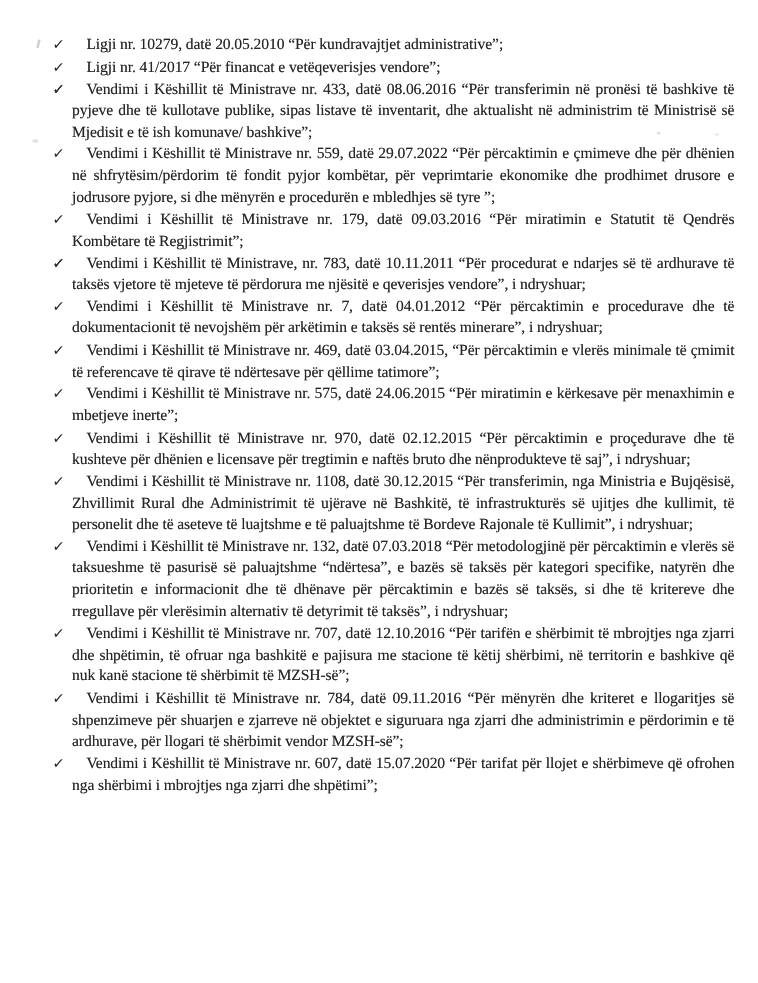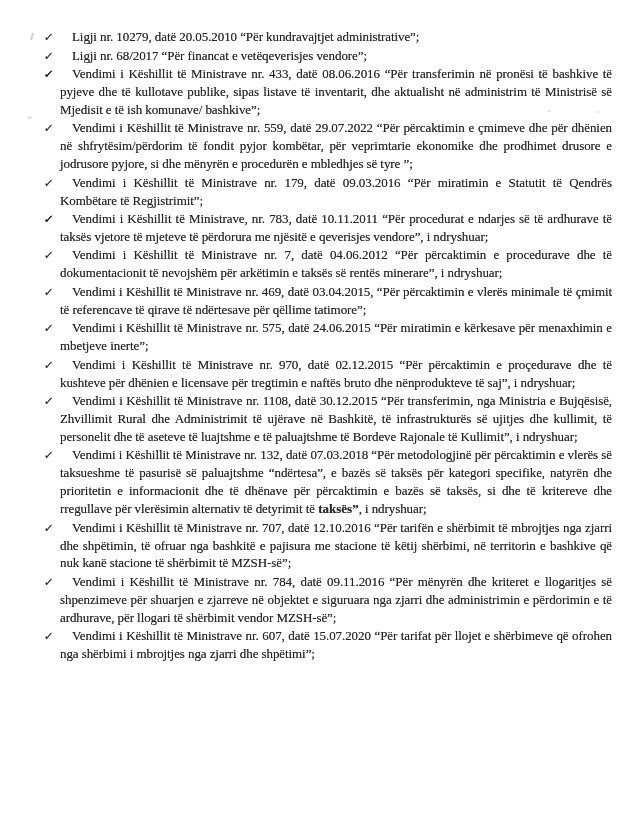--- a/index.html
+++ b/index.html
@@ -28,21 +28,21 @@
     width: 552px;
     font-size: 13px;
     line-height: 17.9px;
     letter-spacing: -0.08px;
     text-align: justify;
     text-indent: 12px;
     text-shadow: 0 0 0.35px rgba(30,30,30,0.55);
     box-sizing: border-box;
   }
   .item b {
-    font-weight: bold;
+    font-weight: normal;
     letter-spacing: 0;
   }
   .check {
     position: absolute;
     left: -16px;
     top: 1px;
     width: 14px;
     text-indent: 0;
     font-family: "DejaVu Sans", sans-serif;
     font-size: 11.5px;
@@ -66,28 +66,28 @@
 </head>
 <body>
 
 <div class="page">
   <span class="artifact a1"></span>
   <span class="artifact a2"></span>
   <span class="artifact a3"></span>
   <span class="artifact a4"></span>
   <div class="list">
       <div class="item"><span class="check">✓</span><span><span>Ligji nr. 10279, datë 20.05.2010 “Për kundravajtjet administrative”;</span></span></div>
-      <div class="item"><span class="check">✓</span><span><span>Ligji nr. 68/2017 “Për financat e vetëqeverisjes vendore”;</span></span></div>
+      <div class="item"><span class="check">✓</span><span><span>Ligji nr. 41/2017 “Për financat e vetëqeverisjes vendore”;</span></span></div>
       <div class="item"><span class="check">✓</span></div>
       <div class="item"><span class="check">✓</span><span><span>Vendimi i Këshillit të Ministrave nr. 433, datë 08.06.2016 “Për transferimin në pronësi të bashkive të pyjeve dhe të kullotave publike, sipas listave të inventarit, dhe aktualisht në administrim të Ministrisë së Mjedisit e të ish komunave/ bashkive”;</span></span></div>
       <div class="item"><span class="check">✓</span><span><span>Vendimi i Këshillit të Ministrave nr. 559, datë 29.07.2022 “Për përcaktimin e çmimeve dhe për dhënien në shfrytësim/përdorim të fondit pyjor kombëtar, për veprimtarie ekonomike dhe prodhimet drusore e jodrusore pyjore, si dhe mënyrën e procedurën e mbledhjes së tyre ”;</span></span></div>
       <div class="item"><span class="check">✓</span><span><span>Vendimi i Këshillit të Ministrave nr. 179, datë 09.03.2016 “Për miratimin e Statutit të Qendrës Kombëtare të Regjistrimit”;</span></span></div>
       <div class="item"><span class="check">✓</span></div>
       <div class="item"><span class="check">✓</span><span><span>Vendimi i Këshillit të Ministrave, nr. 783, datë 10.11.2011 “Për procedurat e ndarjes së të ardhurave të taksës vjetore të mjeteve të përdorura me njësitë e qeverisjes vendore”, i ndryshuar;</span></span></div>
-      <div class="item"><span class="check">✓</span><span><span>Vendimi i Këshillit të Ministrave nr. 7, datë 04.06.2012 “Për përcaktimin e procedurave dhe të dokumentacionit të nevojshëm për arkëtimin e taksës së rentës minerare”, i ndryshuar;</span></span></div>
+      <div class="item"><span class="check">✓</span><span><span>Vendimi i Këshillit të Ministrave nr. 7, datë 04.01.2012 “Për përcaktimin e procedurave dhe të dokumentacionit të nevojshëm për arkëtimin e taksës së rentës minerare”, i ndryshuar;</span></span></div>
       <div class="item"><span class="check">✓</span><span><span>Vendimi i Këshillit të Ministrave nr. 469, datë 03.04.2015, “Për përcaktimin e vlerës minimale të çmimit të referencave të qirave të ndërtesave për qëllime tatimore”;</span></span></div>
       <div class="item"><span class="check">✓</span><span><span>Vendimi i Këshillit të Ministrave nr. 575, datë 24.06.2015 “Për miratimin e kërkesave për menaxhimin e mbetjeve inerte”;</span></span></div>
       <div class="item"><span class="check">✓</span><span><span>Vendimi i Këshillit të Ministrave nr. 970, datë 02.12.2015 “Për përcaktimin e proçedurave dhe të kushteve për dhënien e licensave për tregtimin e naftës bruto dhe nënprodukteve të saj”, i ndryshuar;</span></span></div>
       <div class="item"><span class="check">✓</span><span><span>Vendimi i Këshillit të Ministrave nr. 1108, datë 30.12.2015 “Për transferimin, nga Ministria e Bujqësisë, Zhvillimit Rural dhe Administrimit të ujërave në Bashkitë, të infrastrukturës së ujitjes dhe kullimit, të personelit dhe të aseteve të luajtshme e të paluajtshme të Bordeve Rajonale të Kullimit”, i ndryshuar;</span></span></div>
       <div class="item"><span class="check">✓</span><span><span>Vendimi i Këshillit të Ministrave nr. 132, datë 07.03.2018 “Për metodologjinë për përcaktimin e vlerës së taksueshme të pasurisë së paluajtshme “ndërtesa”, e bazës së taksës për kategori specifike, natyrën dhe prioritetin e informacionit dhe të dhënave për përcaktimin e bazës së taksës, si dhe të kritereve dhe rregullave për vlerësimin alternativ të detyrimit të </span><b>taksës”</b><span>, i ndryshuar;</span></span></div>
       <div class="item"><span class="check">✓</span><span><span>Vendimi i Këshillit të Ministrave nr. 707, datë 12.10.2016 “Për tarifën e shërbimit të mbrojtjes nga zjarri dhe shpëtimin, të ofruar nga bashkitë e pajisura me stacione të këtij shërbimi, në territorin e bashkive që nuk kanë stacione të shërbimit të MZSH-së”;</span></span></div>
       <div class="item"><span class="check">✓</span><span><span>Vendimi i Këshillit të Ministrave nr. 784, datë 09.11.2016 “Për mënyrën dhe kriteret e llogaritjes së shpenzimeve për shuarjen e zjarreve në objektet e siguruara nga zjarri dhe administrimin e përdorimin e të ardhurave, për llogari të shërbimit vendor MZSH-së”;</span></span></div>
       <div class="item"><span class="check">✓</span><span><span>Vendimi i Këshillit të Ministrave nr. 607, datë 15.07.2020 “Për tarifat për llojet e shërbimeve që ofrohen nga shërbimi i mbrojtjes nga zjarri dhe shpëtimi”;</span></span></div>
     </div>
 </div>

